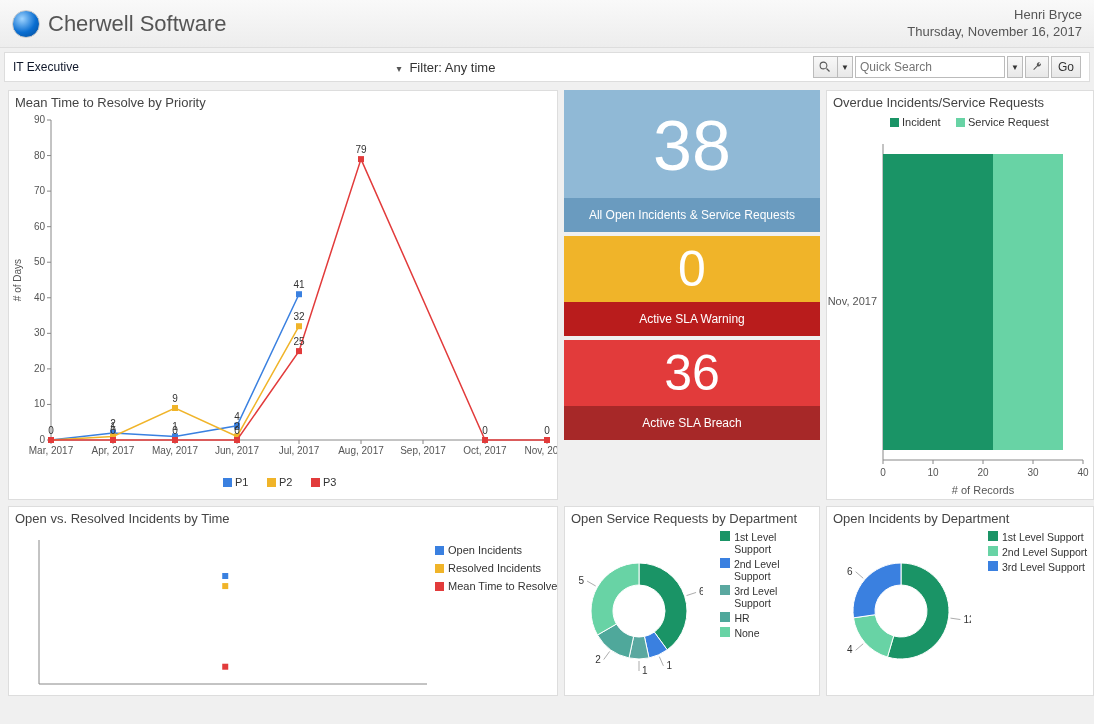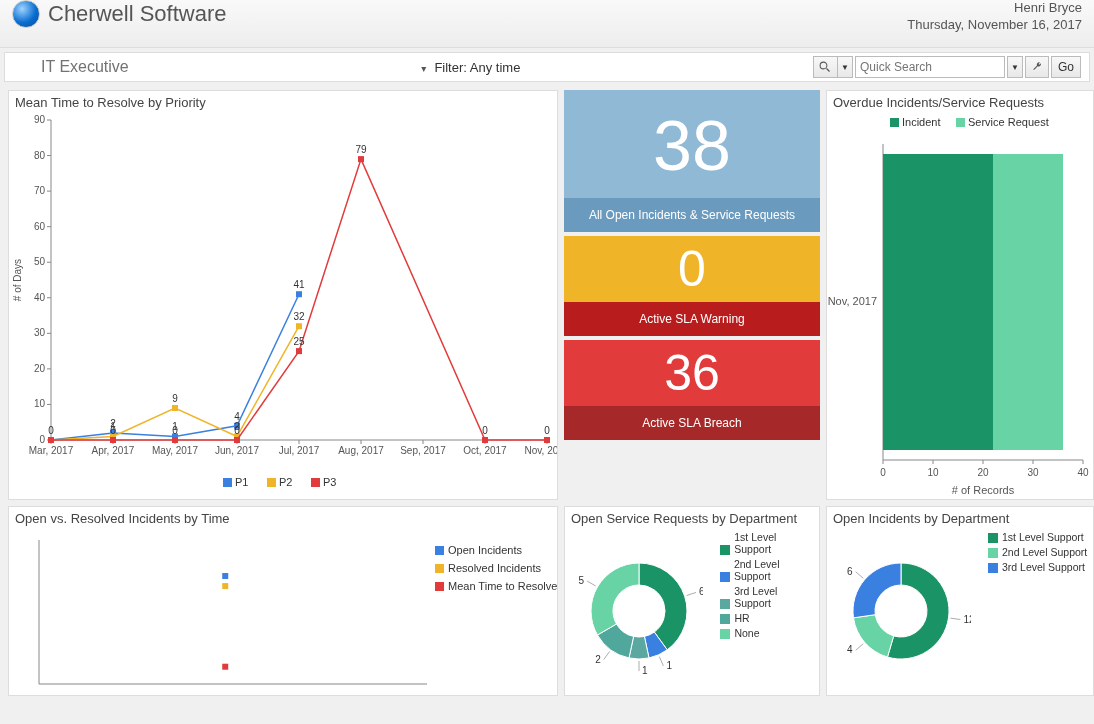--- a/index.html
+++ b/index.html
@@ -1,34 +1,34 @@
 <!DOCTYPE html>
 <html><head>
 <meta charset="utf-8">
 <style>
 * { box-sizing: border-box; margin: 0; padding: 0; font-family: "Segoe UI", Arial, sans-serif; }
 body { background: #f0f0f0; width: 1094px; height: 724px; overflow: hidden; color: #333; }
 
 
 .header {
-  display: flex; align-items: flex-start; justify-content: space-between;
+  display: flex; align-items: center; justify-content: space-between;
   background: linear-gradient(#f9f9f9, #ededed);
   border-bottom: 1px solid #ddd; height: 48px; padding: 0 12px;
 }
 .header-left { display: flex; align-items: center; gap: 8px; }
 .logo { width: 28px; height: 28px; border-radius: 50%; background: radial-gradient(circle at 35% 30%, #9fd4ff, #0a6ed1 55%, #044a94); border: 1px solid #ccc; }
 .app-title { font-size: 22px; font-weight: 300; color: #555; }
 .header-right { text-align: right; font-size: 13px; color: #555; line-height: 1.3; }
 
 
 .toolbar {
   display: flex; align-items: center; justify-content: space-between;
   background: #fff; border: 1px solid #ddd; margin: 4px; height: 30px; padding: 0 8px;
 }
-.dash-title { font-size: 16px; color: #737373; margin-left: 28px; }
+.dash-title { font-size: 12px; color: #0f172a; }
 .filter { font-size: 13px; color: #333; display: flex; align-items: center; gap: 8px; }
 .filter .caret::before { content: "▾"; font-size: 10px; color: #555; }
 .search-area { display: flex; align-items: center; gap: 2px; }
 .btn { background: linear-gradient(#f8f8f8,#e8e8e8); border: 1px solid #bbb; height: 22px; display: inline-flex; align-items: center; justify-content: center; font-size: 12px; cursor: pointer; }
 .icon-btn { width: 24px; }
 .split-btn { display: flex; }
 .split-btn .btn:first-child { border-right: none; }
 .split-btn .btn:last-child { width: 16px; }
 .search-input { height: 22px; width: 150px; color: #888; font-size: 12px; padding: 0 4px; border: 1px solid #bbb; }
 
@@ -53,21 +53,21 @@
 .tile-red .tile-num { background: #e23b3b; font-size: 50px; padding: 4px 7px; }
 .tile-red .tile-label { background: #a72828; }
 
 
 .p-overdue { grid-column: 3; grid-row: 1; }
 
 
 .p-openres { grid-column: 1; grid-row: 2; }
 .p-svc { grid-column: 2; grid-row: 2; }
 .p-inc { grid-column: 3; grid-row: 2; }
-.legend-row { display: flex; align-items: flex-end; gap: 4px; padding-left: 17px; }
+.legend-row { display: flex; align-items: flex-start; gap: 4px; padding-left: 17px; }
 .sw { width: 10px; height: 10px; display: inline-block; }
 
 svg { display: block; }
 text { font-family: "Segoe UI", Arial, sans-serif; }
 
 
 .donut-wrap { display: flex; position: absolute; top: 24px; left: 4px; right: 4px; bottom: 4px; }
 .donut-legend { font-size: 10.5px; }
 .donut-legend .legend-row { margin-bottom: 3px; }
 </style>

